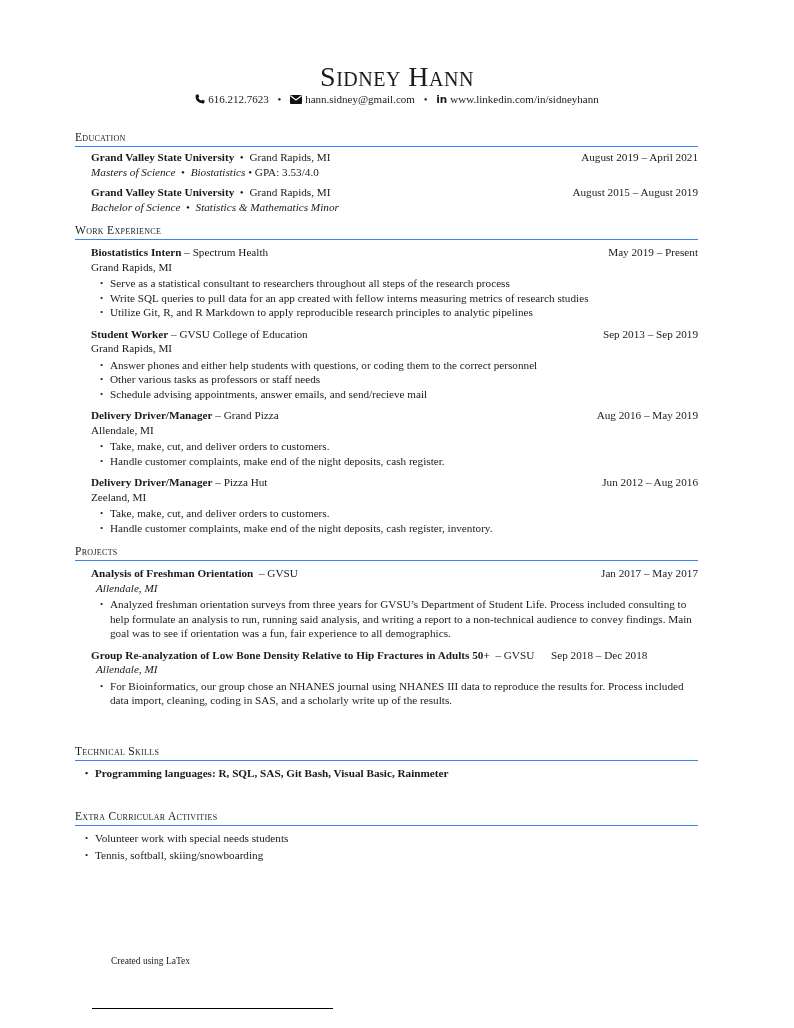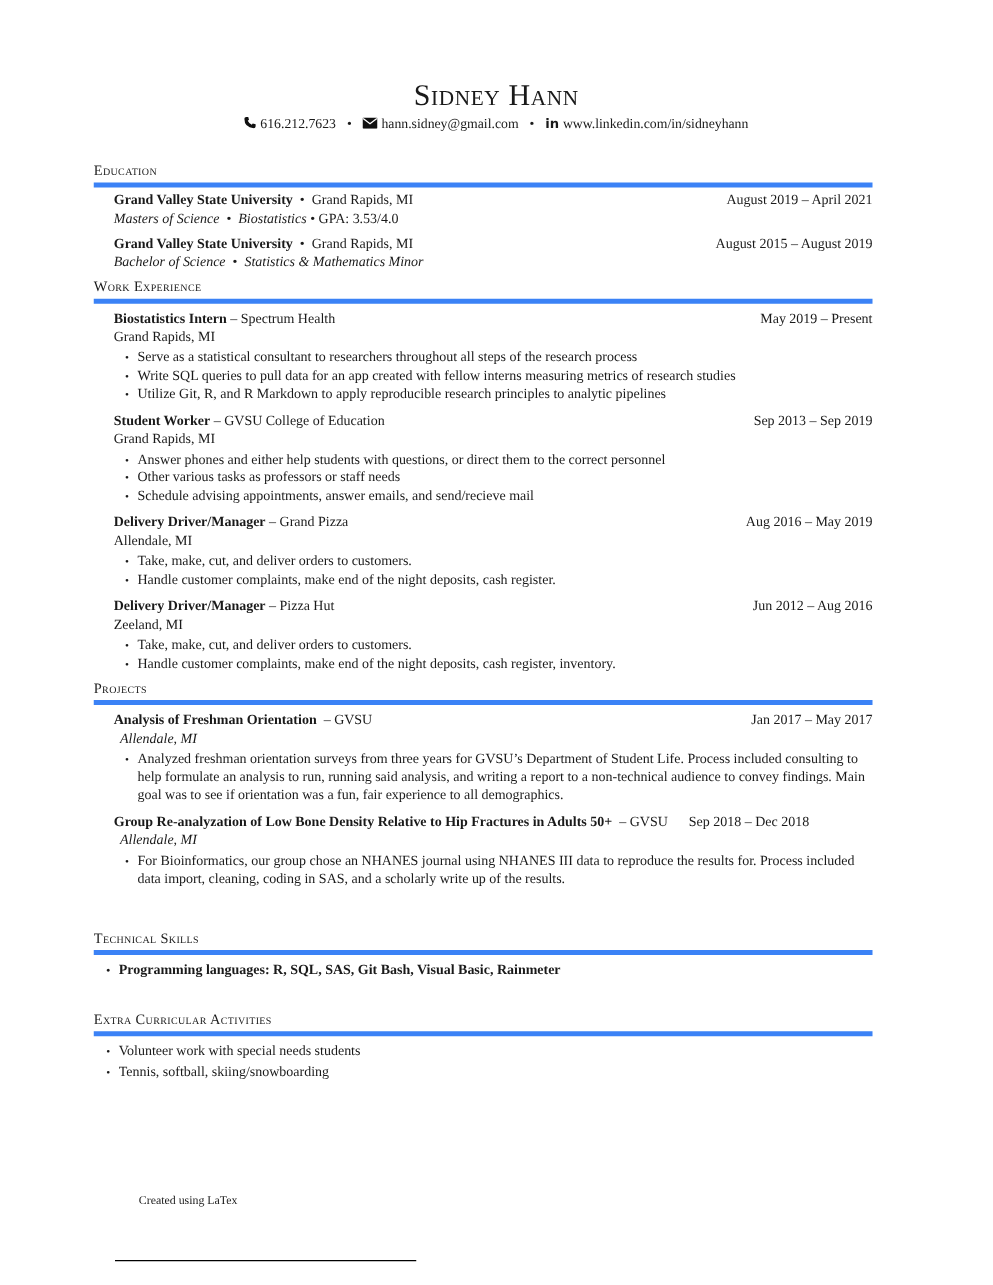--- a/index.html
+++ b/index.html
@@ -3,31 +3,31 @@
 <meta charset="utf-8">
 <style>
   html, body { margin: 0; padding: 0; background: #ffffff; }
   body {
     width: 794px; height: 1028px; position: relative; overflow: hidden;
     font-family: "DejaVu Serif", "Liberation Serif", serif;
     color: #1a1a1a;
     font-size: 11px;
   }
   .header { position: absolute; left: 0; width: 794px; top: 64px; text-align: center; }
-  .name { font-size: 24px; font-variant: small-caps; letter-spacing: 0.5px; line-height: 26px; font-family: "Liberation Serif", serif; }
+  .name { font-size: 28px; font-variant: small-caps; letter-spacing: 0.5px; line-height: 26px; font-family: "Liberation Serif", serif; }
   .contact { font-size: 11px; line-height: 14px; margin-top: 2px; font-family: "Liberation Serif", serif; }
   .contact .sep { margin: 0 6px; }
   .contact .ic { display: inline-block; margin-right: 3px; font-weight: bold; }
   .contact .ic svg { vertical-align: -1px; }
 
   .section { position: absolute; left: 75px; width: 623px; }
   .sec-title {
     font-variant: small-caps; font-size: 11.5px; line-height: 13px;
     font-family: "Liberation Serif", serif;
-    border-bottom: 4px solid #3b82f6; padding-bottom: 2px; letter-spacing: 0.3px;
+    border-bottom: 1px solid #3b82f6; padding-bottom: 2px; letter-spacing: 0.3px;
   }
   .entry { position: relative; margin-left: 16px; font-family: "Liberation Serif", serif; font-size: 11.2px; line-height: 14.5px; }
   .row { display: flex; justify-content: space-between; }
   .b { font-weight: bold; }
   .i { font-style: italic; }
   ul { margin: 2px 0 0 0; padding: 0; list-style: none; }
   li { position: relative; padding-left: 19px; font-family: "Liberation Serif", serif; font-size: 11.2px; line-height: 14.5px; }
   li::before { content: "•"; position: absolute; left: 9px; font-size: 9px; }
   .sk li { padding-left: 20px; }
   .sk li::before { left: 10px; }
@@ -87,21 +87,21 @@
     </ul>
   </div>
 
   <div class="entry" style="margin-top:7px;">
     <div class="row">
         <span><span class="b">Student Worker</span> – <span>GVSU College of Education</span></span>
         <span>Sep 2013 – Sep 2019</span>
       </div>
     <div>Grand Rapids, MI</div>
     <ul>
-      <li>Answer phones and either help students with questions, or direct them to the correct personnel</li>
+      <li>Answer phones and either help students with questions, or coding them to the correct personnel</li>
       <li>Other various tasks as professors or staff needs</li>
       <li>Schedule advising appointments, answer emails, and send/recieve mail</li>
     </ul>
   </div>
 
   <div class="entry" style="margin-top:7px;">
     <div class="row">
         <span><span class="b">Delivery Driver/Manager</span> – <span>Grand Pizza</span></span>
         <span>Aug 2016 – May 2019</span>
       </div>

